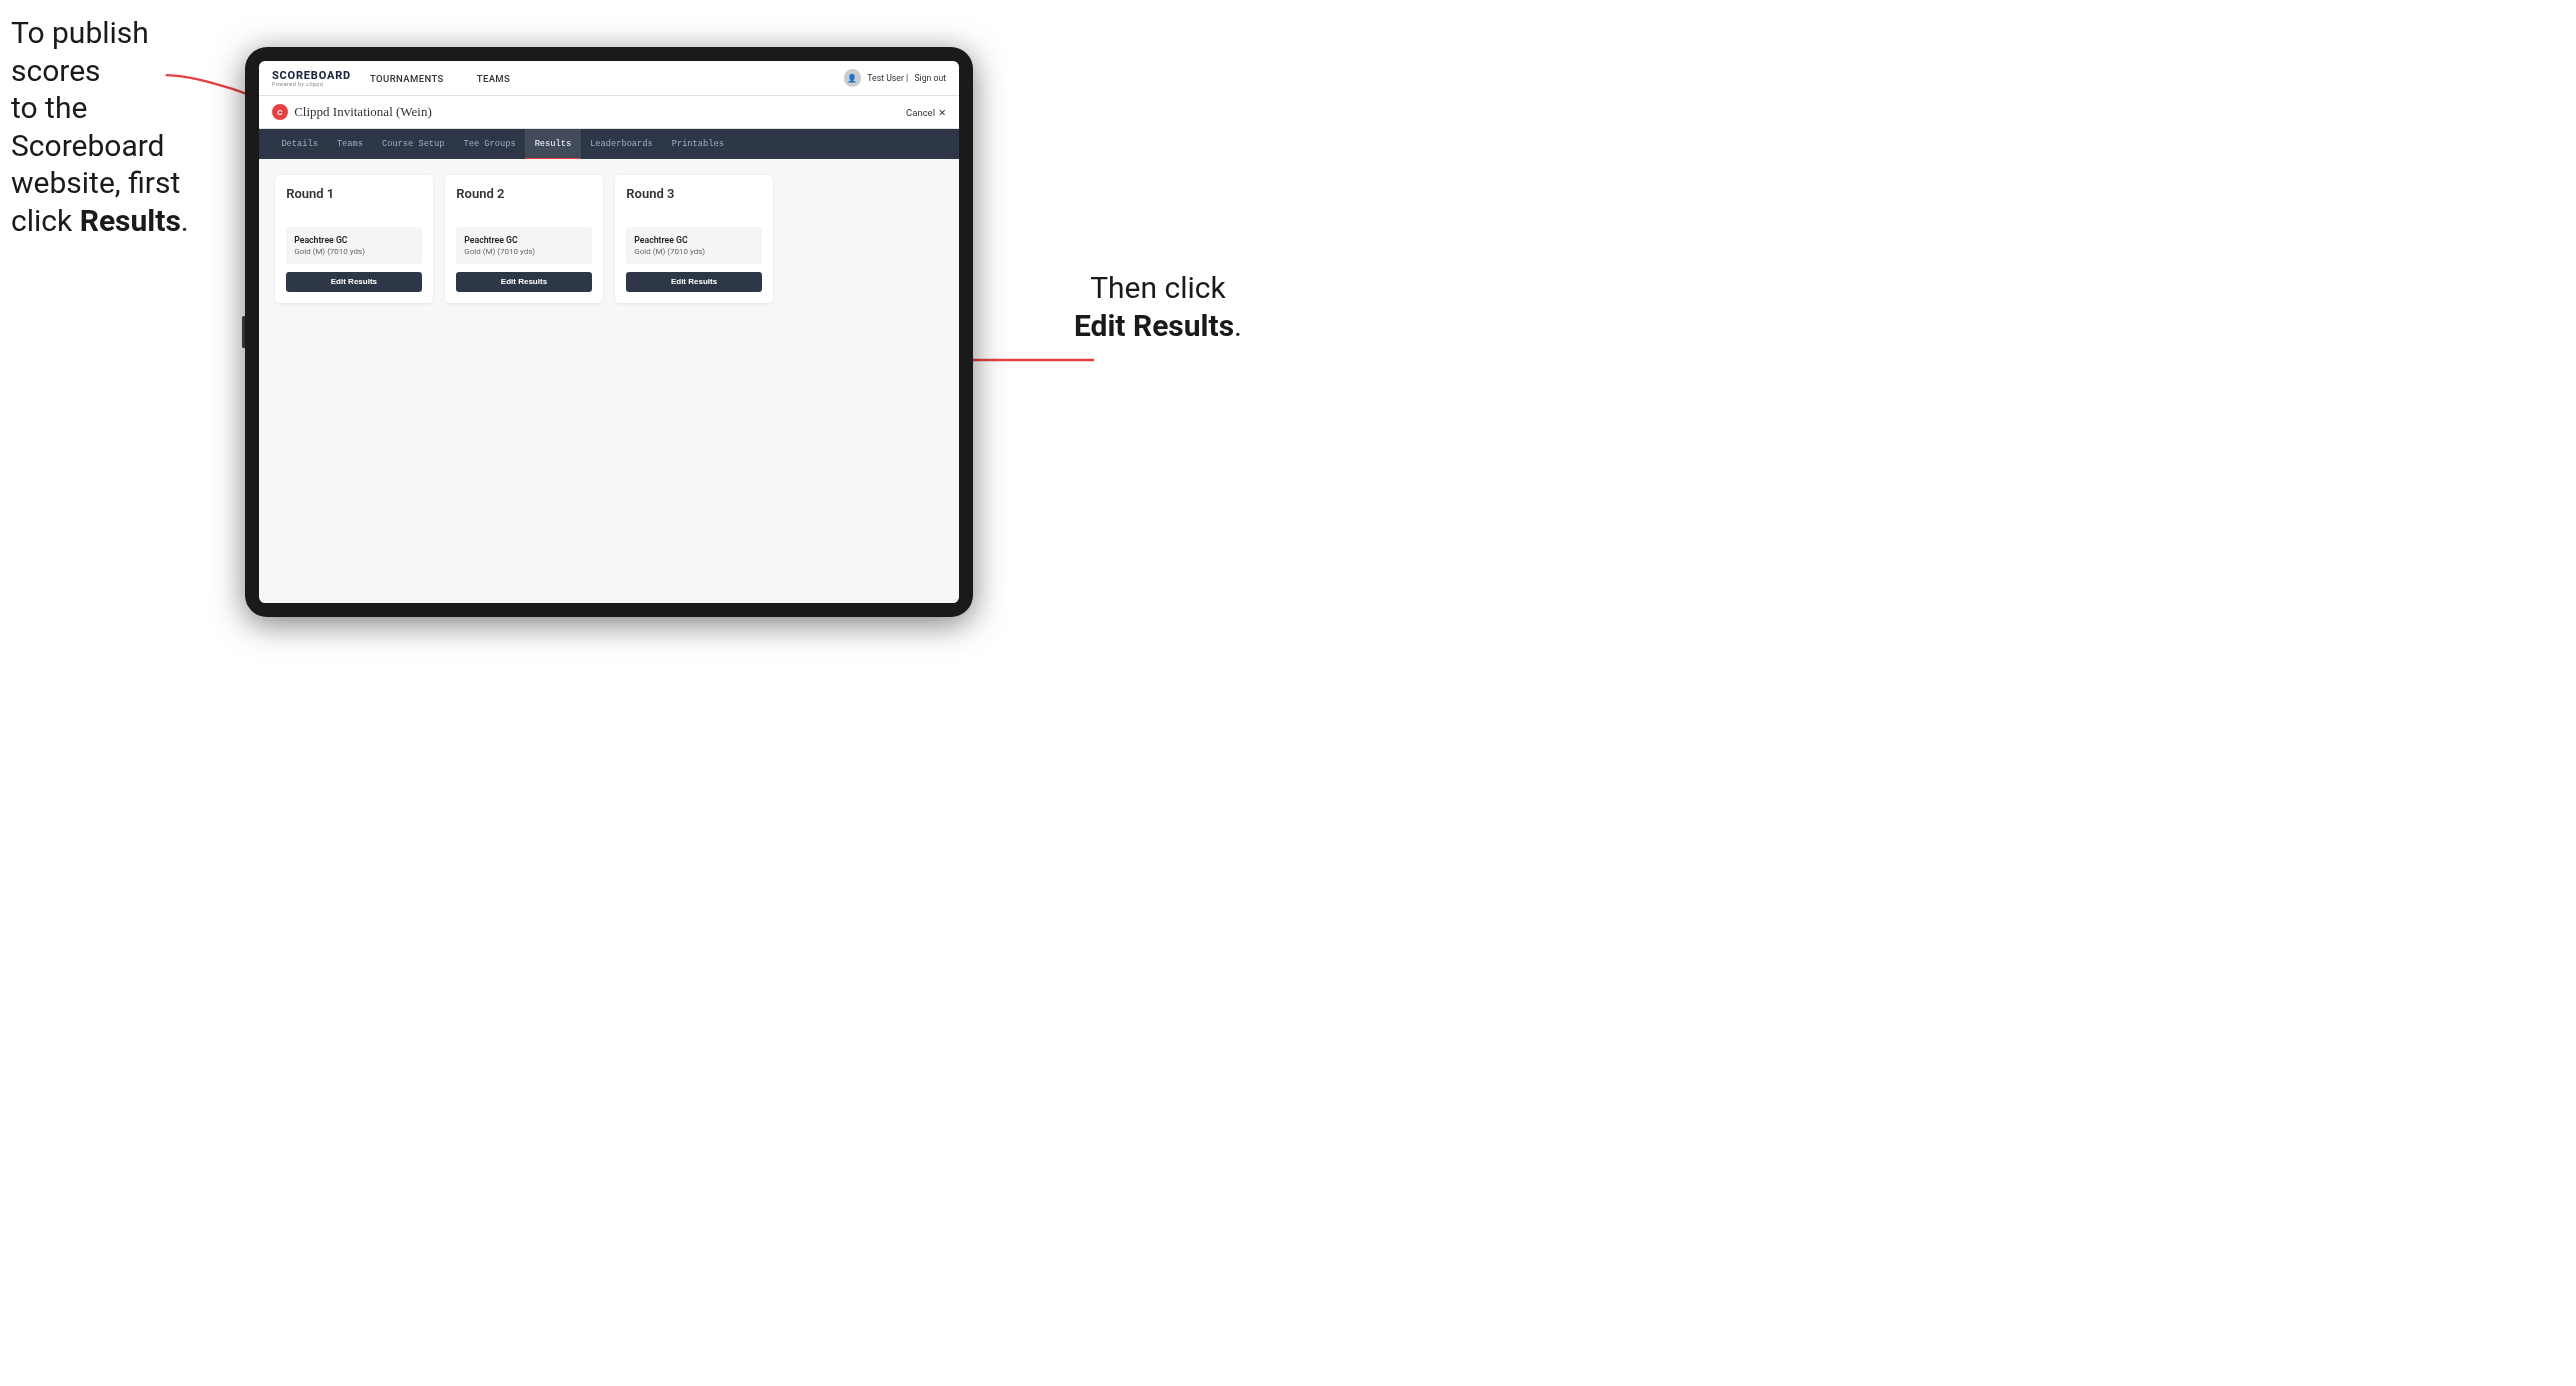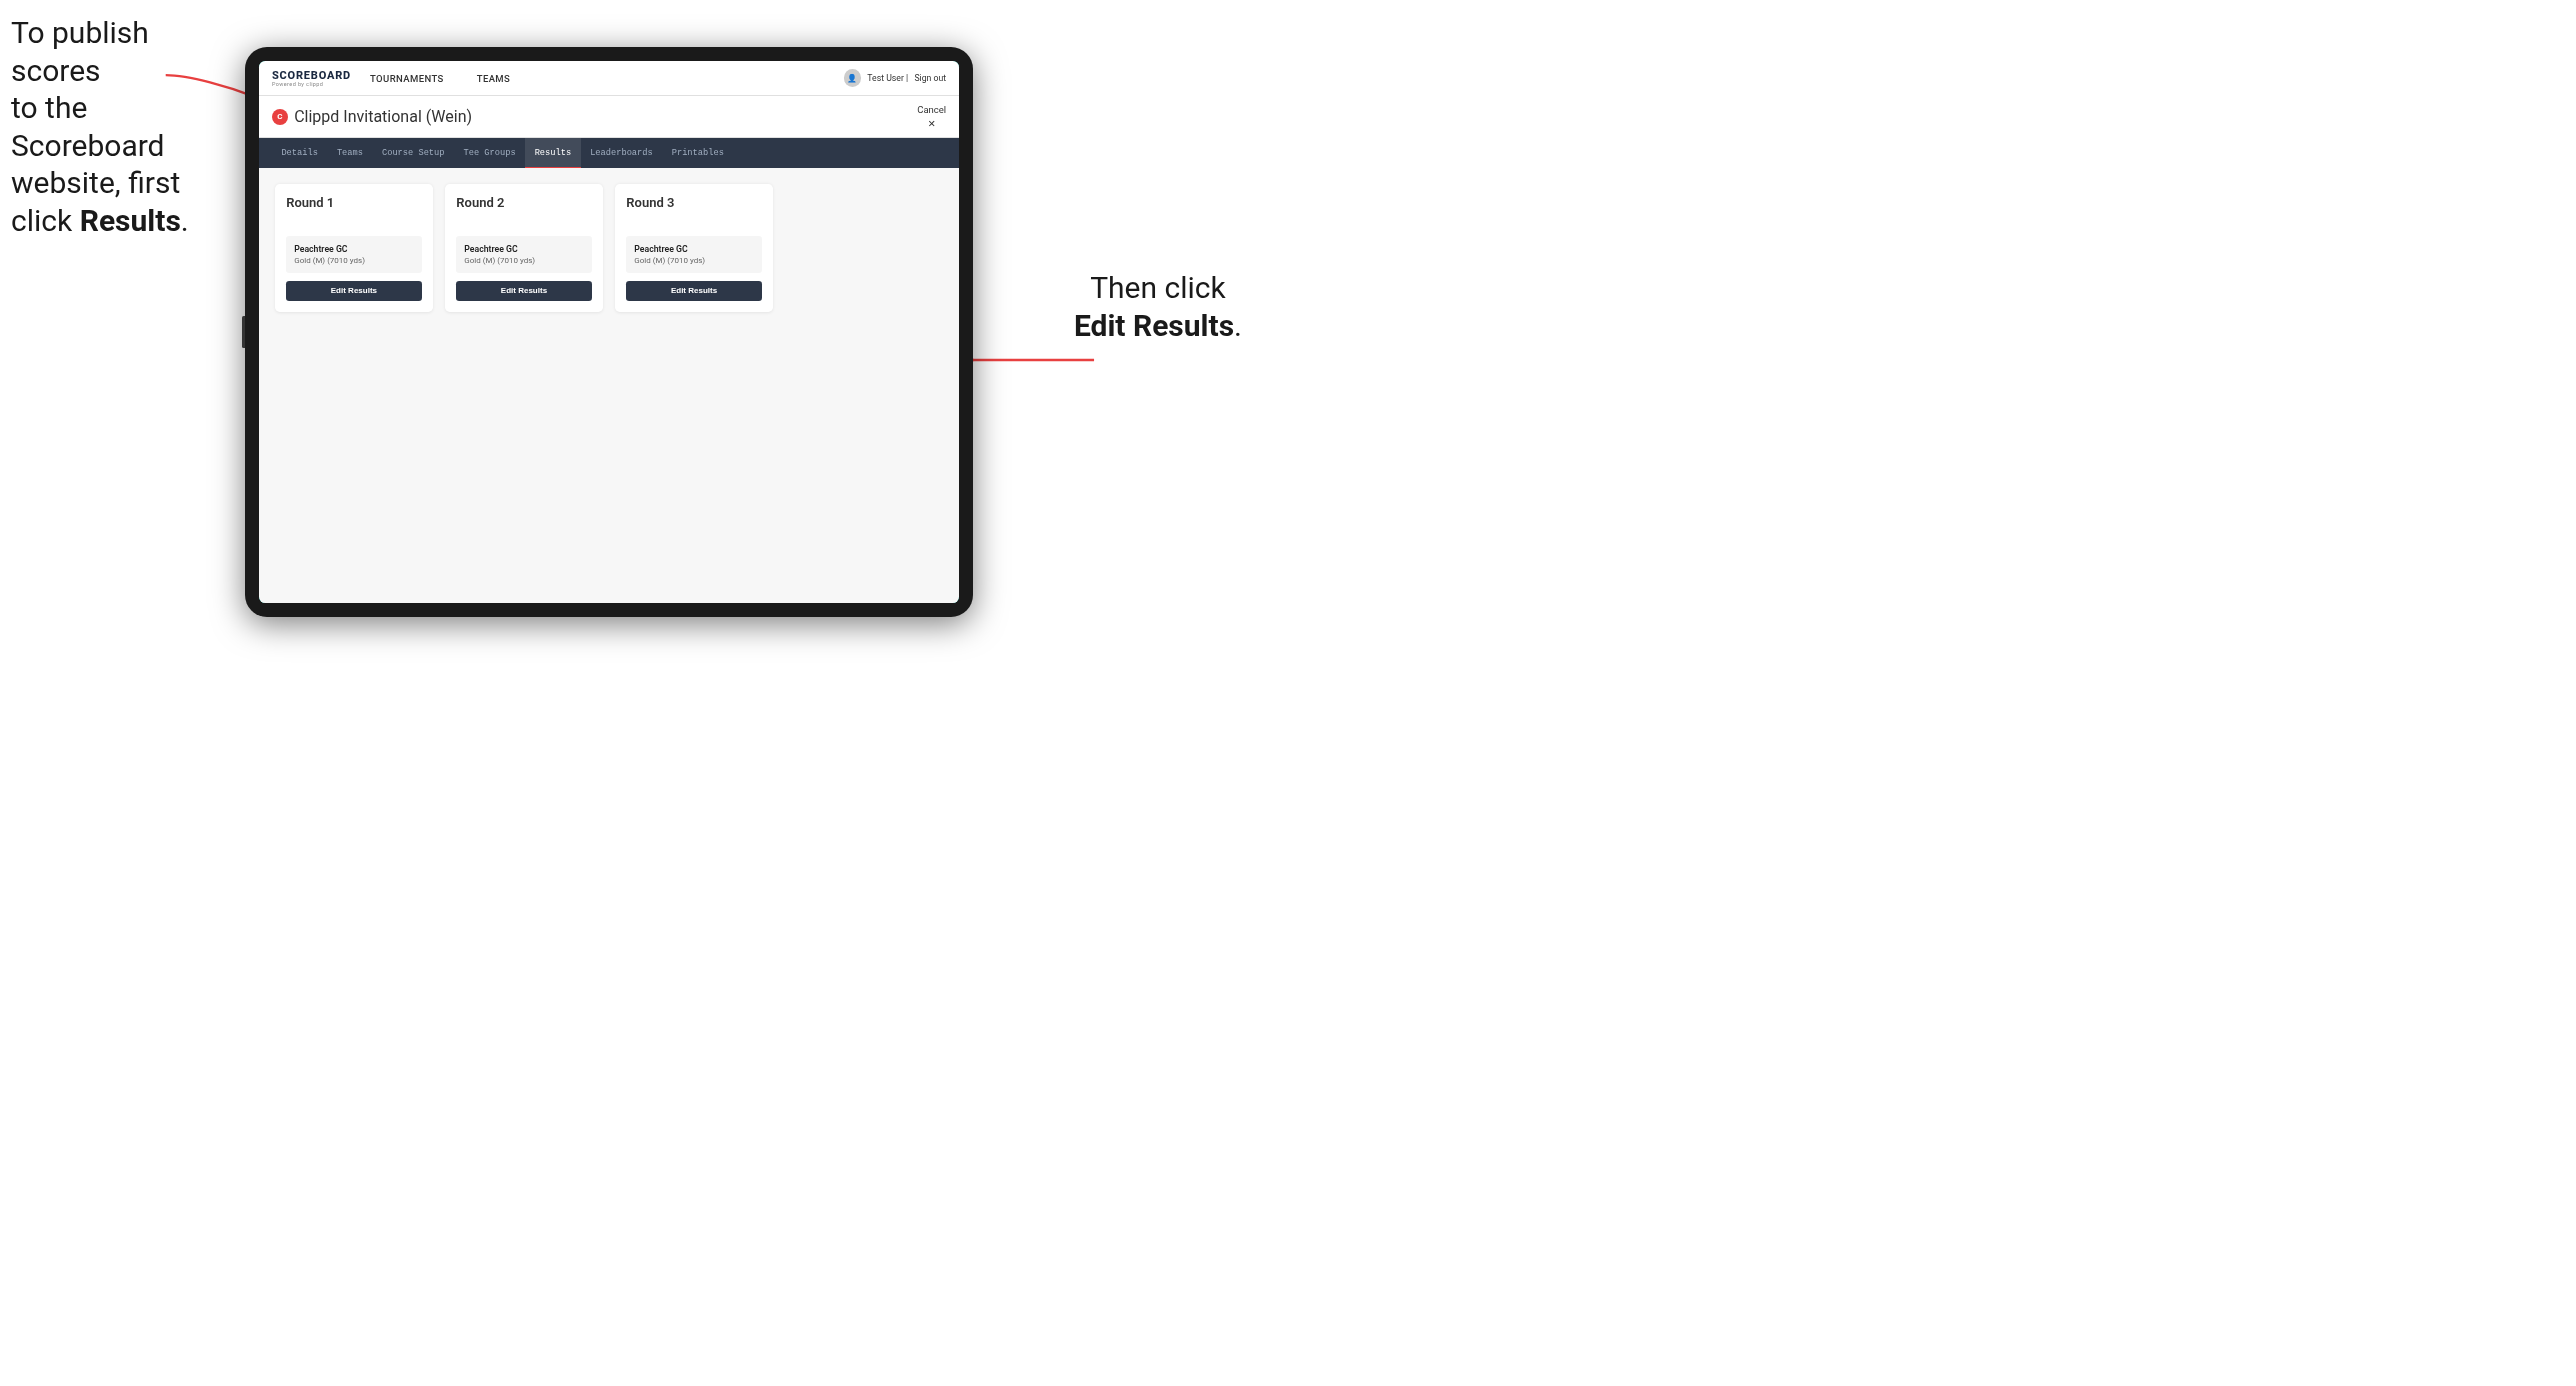--- a/index.html
+++ b/index.html
@@ -156,32 +156,32 @@
       border-radius: 50%;
       display: flex;
       align-items: center;
       justify-content: center;
       font-size: 8px;
       color: white;
       font-weight: 700;
     }
 
     .tournament-name {
-      font-size: 16px;
+      font-size: 13px;
       color: #333;
+      font-family: Liberation Serif, serif;
     }
 
     .cancel-btn {
       font-size: 9.5px;
       color: #333;
       cursor: pointer;
       display: flex;
       align-items: center;
       gap: 3.2px;
-      flex-direction: column;
     }
 
     
     .tab-bar {
       background: #2d3748;
       display: flex;
       align-items: center;
       padding: 0 12.7px;
       height: 30px;
       flex-shrink: 0;

